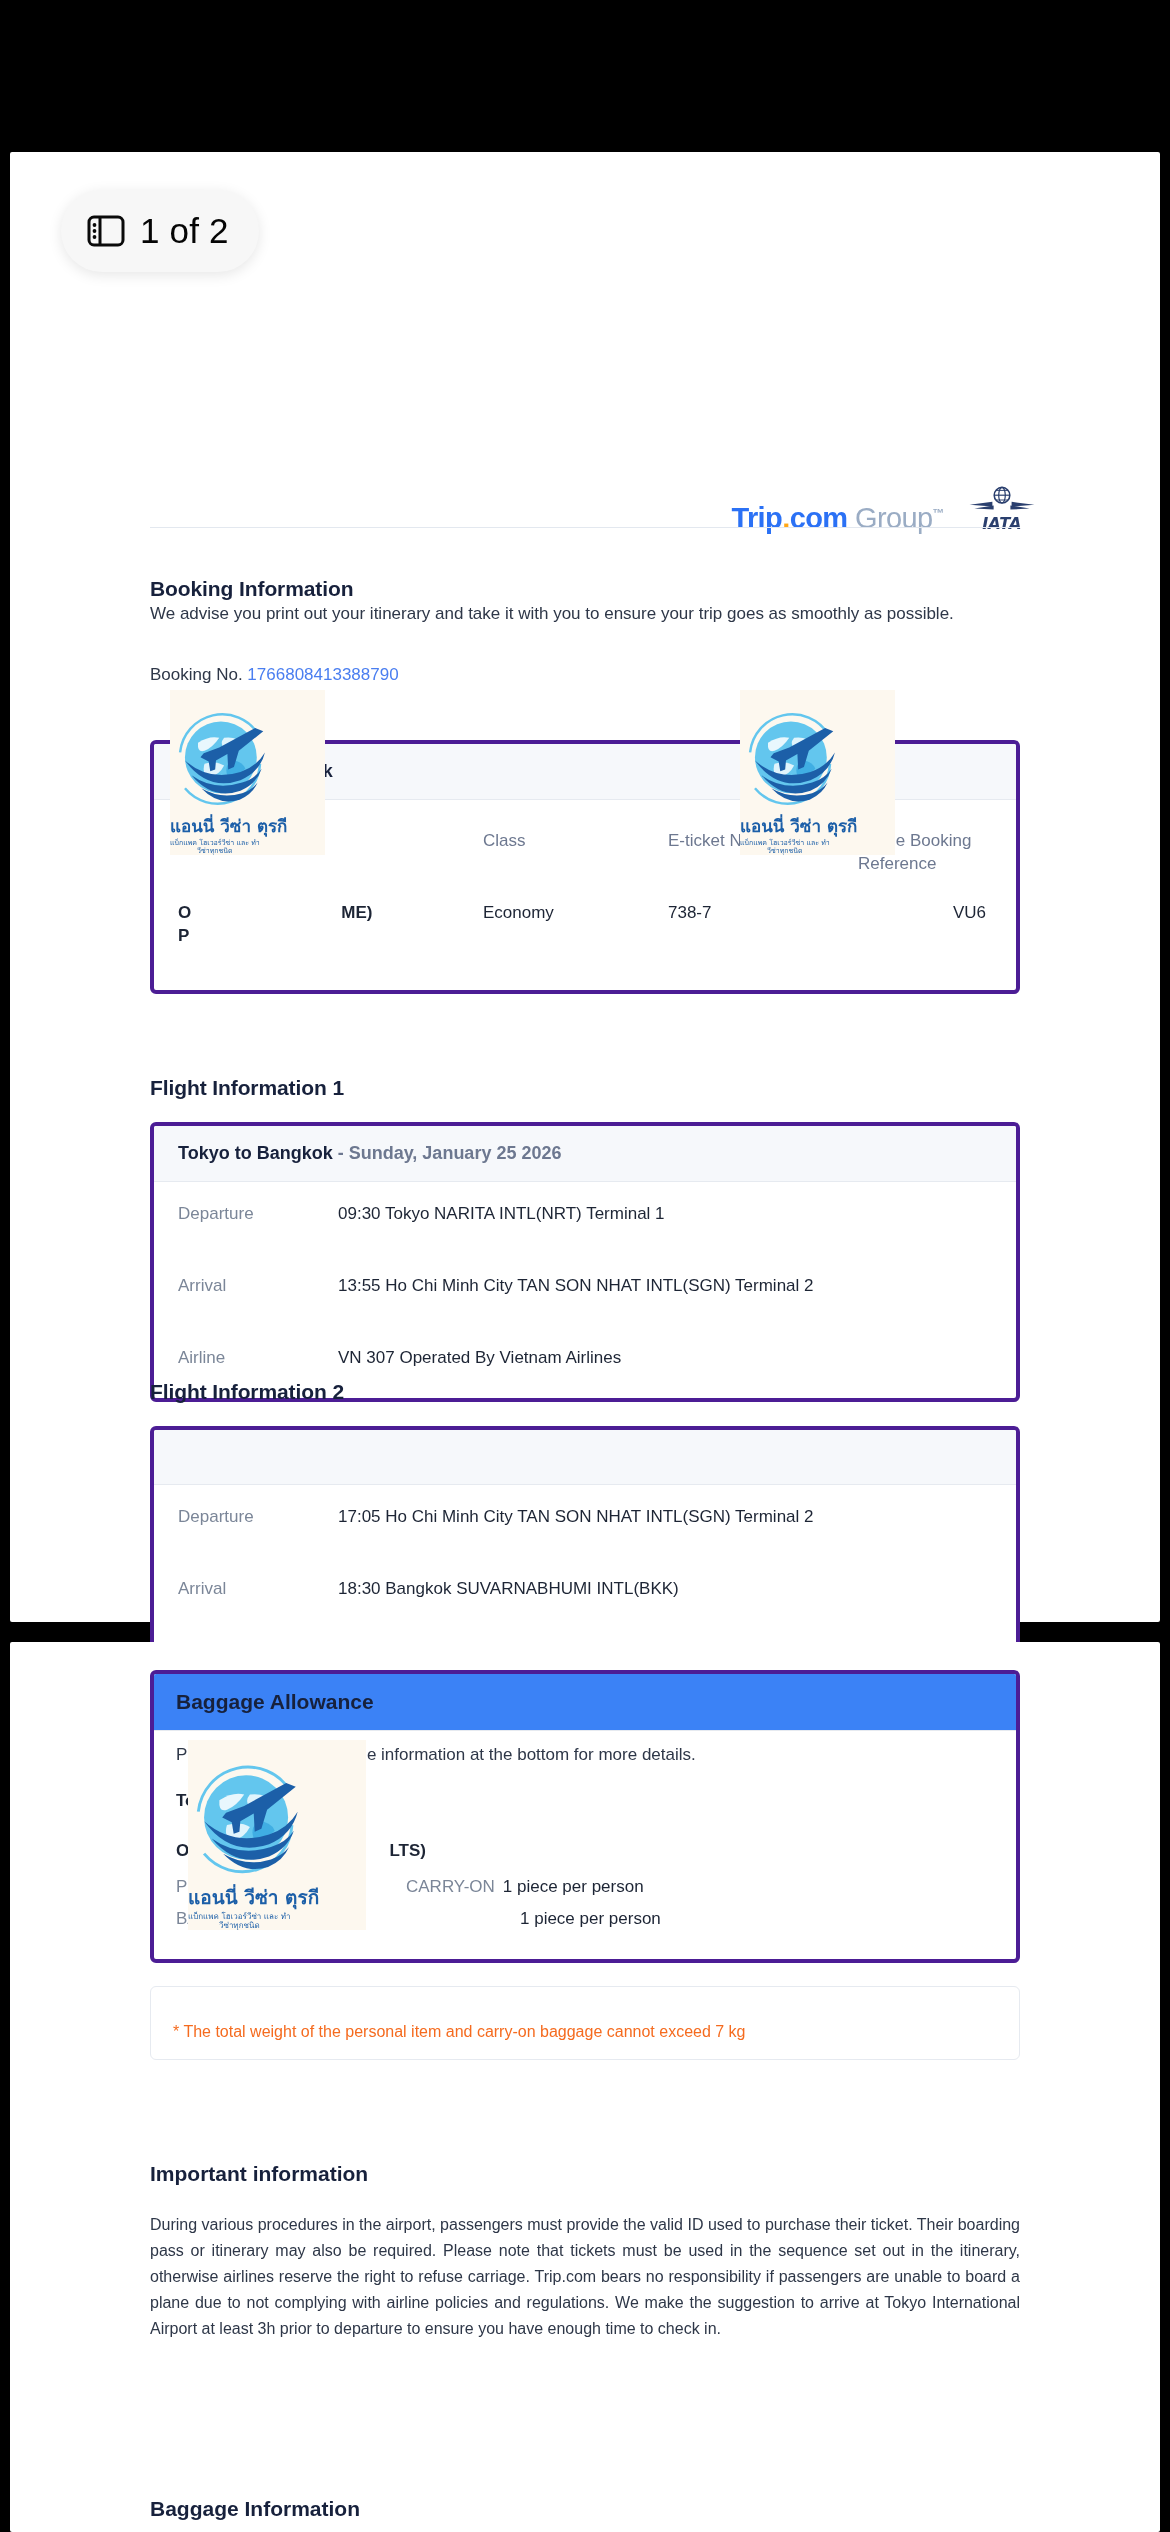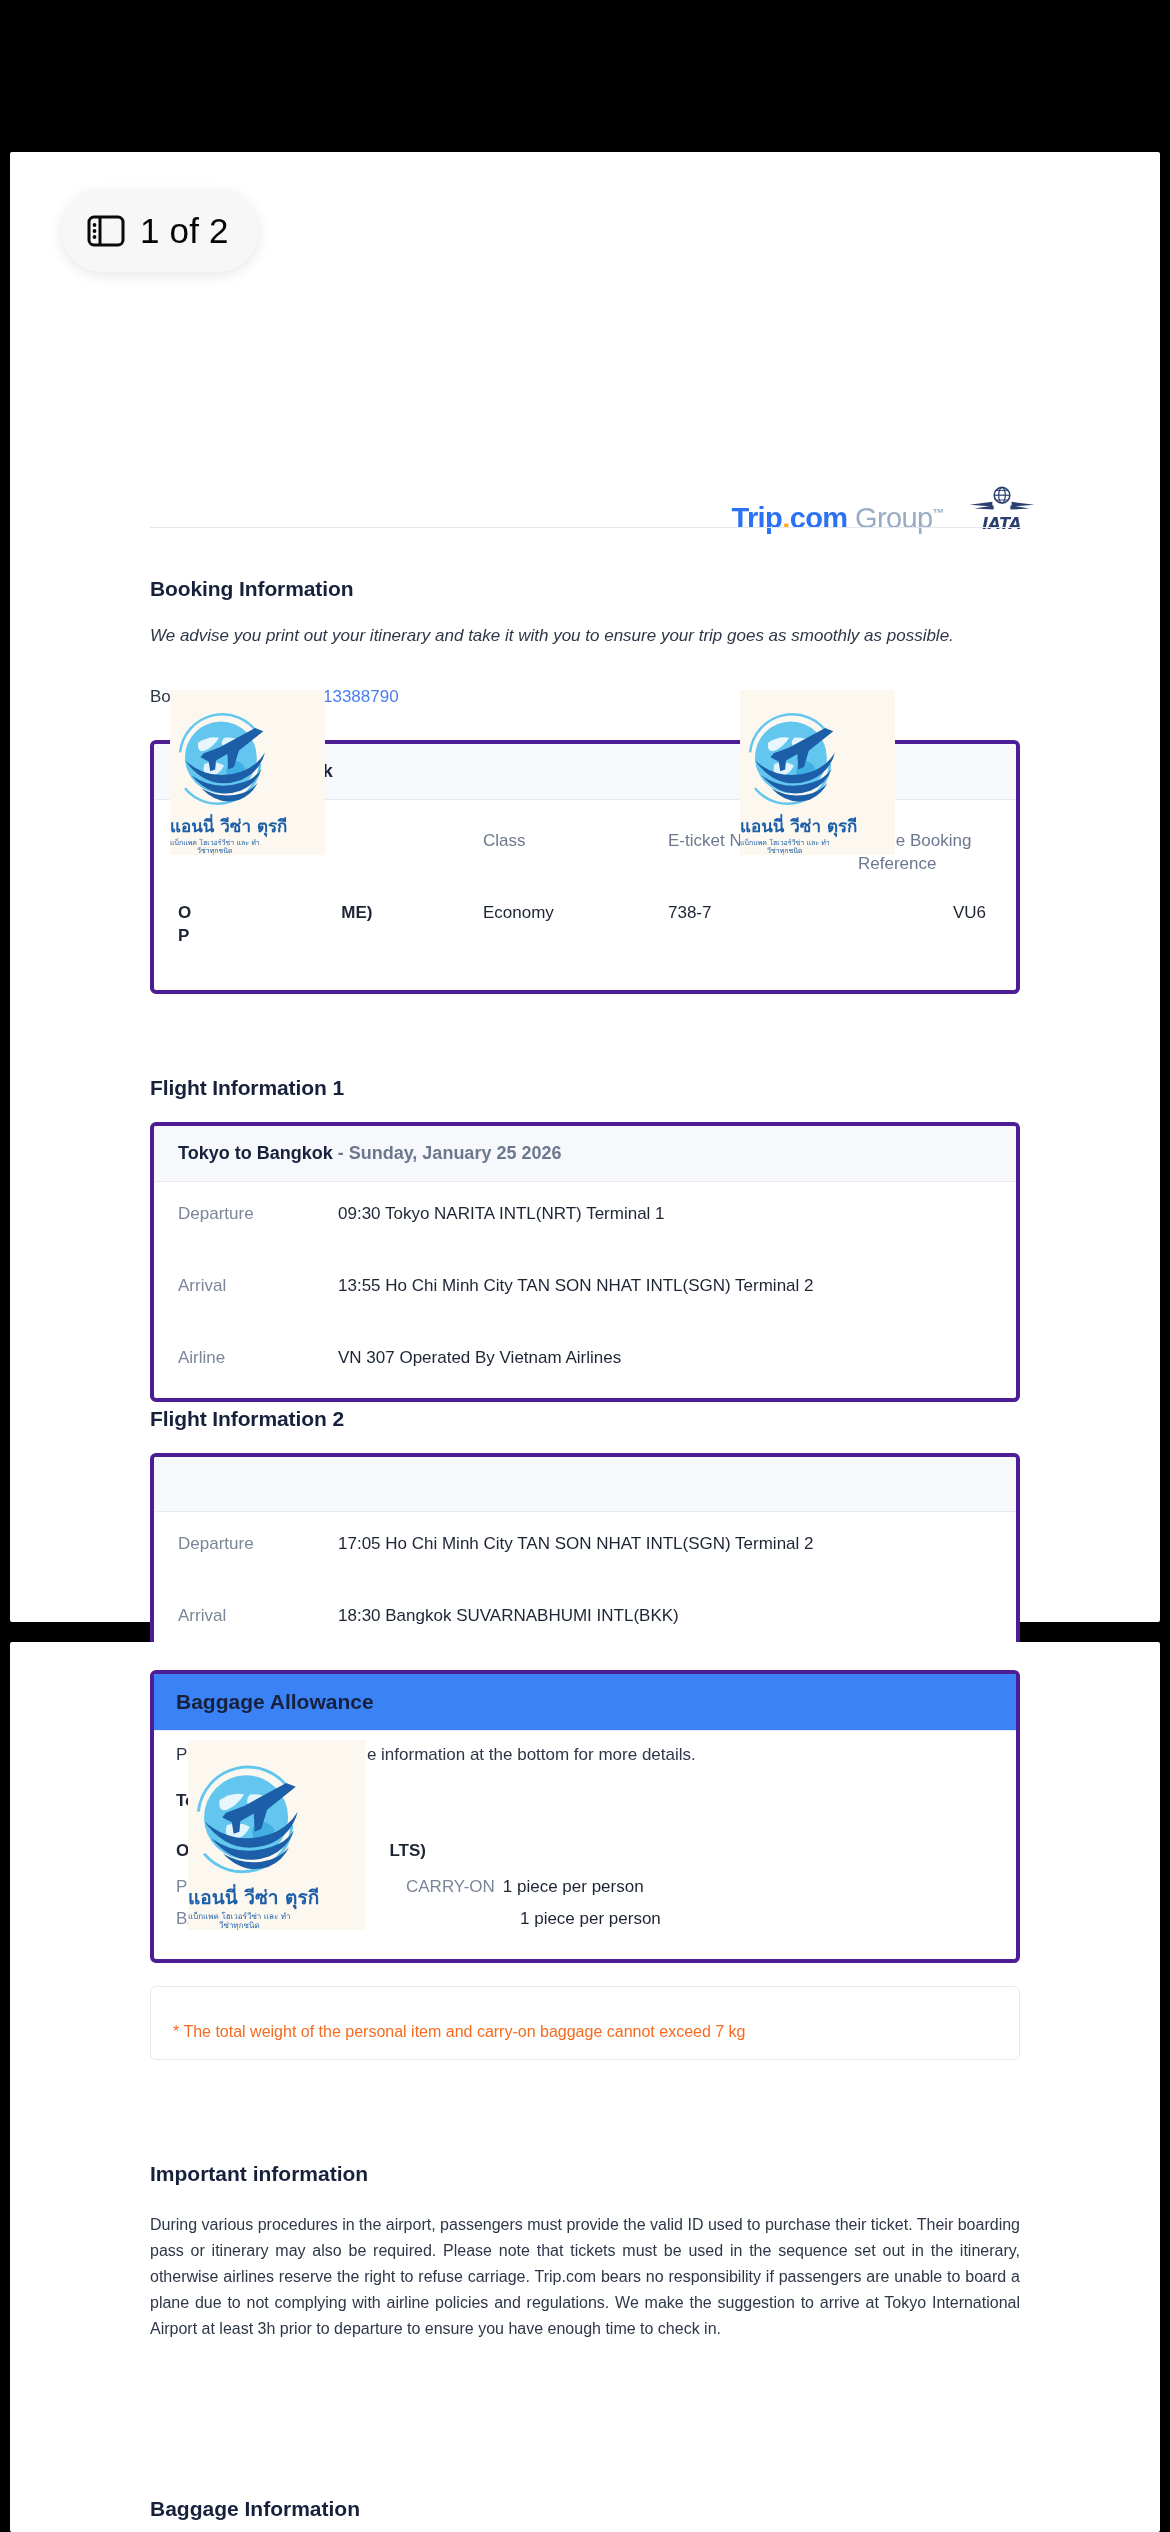--- a/index.html
+++ b/index.html
@@ -294,21 +294,21 @@
           </svg>
         </div>
       </div>
 
       <div class="col" style="top: 368px;">
         <div class="rule"></div>
       </div>
 
       <div class="col" style="top: 425px;">
         <h2 class="section">Booking Information</h2>
-        <p class="body" style="margin-top: 22px; font-style: italic;">We advise you print out your itinerary and take it with you to ensure your trip goes as smoothly as possible.</p>
+        <p class="body" style="">We advise you print out your itinerary and take it with you to ensure your trip goes as smoothly as possible.</p>
         <div class="booking-line" style="margin-top: 38px;">
           <span>Booking No.</span>
           <span class="bk-no">1766808413388790</span>
         </div>
       </div>
 
       <div class="col" style="top: 588px;">
         <div class="card">
           <div class="card-head">Tokyo to Bangkok</div>
           <div class="pax-grid">
@@ -342,21 +342,21 @@
             <div class="fl-label">Arrival</div>
             <div class="fl-value">13:55 Ho Chi Minh City TAN SON NHAT INTL(SGN) Terminal 2</div>
           </div>
           <div class="fl-row">
             <div class="fl-label">Airline</div>
             <div class="fl-value">VN 307 Operated By Vietnam Airlines</div>
           </div>
         </div>
       </div>
 
-      <div class="col" style="top: 1255px;">
+      <div class="col" style="top: 1228px;">
         <h2 class="section">Flight Information 2</h2>
         <div class="card" style="margin-top: 22px;">
           <div class="card-head blank"></div>
           <div class="fl-row">
             <div class="fl-label">Departure</div>
             <div class="fl-value">17:05 Ho Chi Minh City TAN SON NHAT INTL(SGN) Terminal 2</div>
           </div>
           <div class="fl-row">
             <div class="fl-label">Arrival</div>
             <div class="fl-value">18:30 Bangkok SUVARNABHUMI INTL(BKK)</div>

